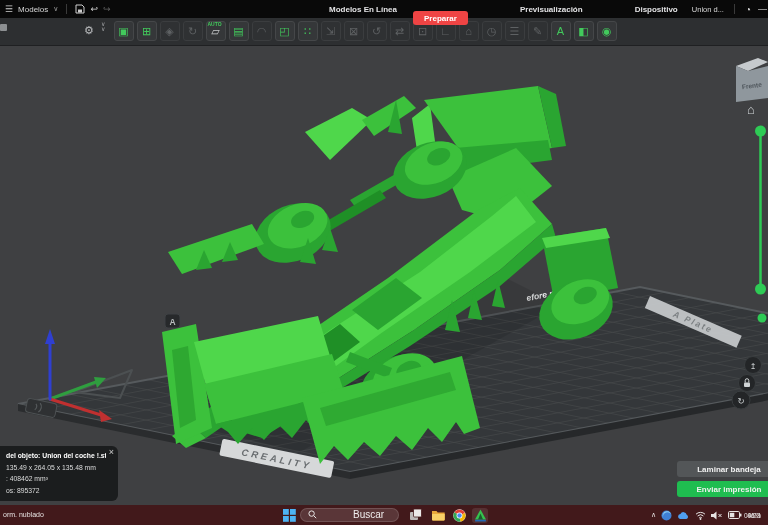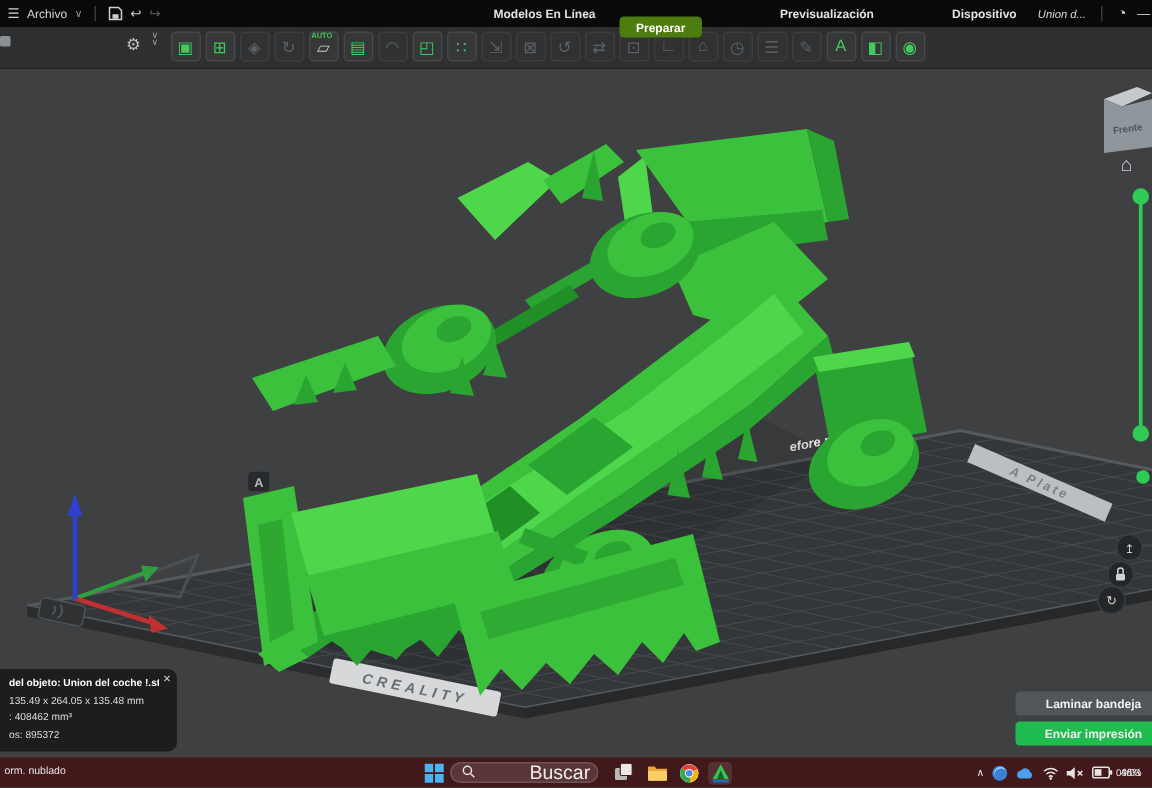--- a/index.html
+++ b/index.html
@@ -8,23 +8,23 @@
 
   
   #titlebar{position:absolute;top:0;left:0;width:768px;height:18px;background:#090909;z-index:50;
             display:flex;align-items:center;color:#d6d6d6;}
   .tb-left{display:flex;align-items:center;gap:5px;padding-left:5px;font-size:8px;}
   .tb-glyph{font-size:9px;color:#cfcfcf;}
   .tb-glyph.dim{color:#5f5f5f;}
   .tb-divider{width:1px;height:10px;background:#3a3a3a;margin:0 3px;}
   #tb-tabs{position:absolute;left:293px;top:0;height:18px;display:flex;align-items:center;gap:16px;}
   .tab{font-size:8px;font-weight:bold;color:#e3e3e5;white-space:nowrap;padding-left:36px;}
-  .tab.active{background:#4d7c0f;color:#fff;padding:2.5px 11px;border-radius:3px;margin-top:18px;}
+  .tab.active{background:#ef4444;color:#fff;padding:2.5px 11px;border-radius:3px;margin-top:18px;}
   .tb-right{position:absolute;right:0;top:0;height:18px;display:flex;align-items:center;gap:7px;padding-right:1px;}
-  .doc-label{font-size:7.5px;color:#d9d9d9;white-space:nowrap;font-style:italic;}
+  .doc-label{font-size:7.5px;color:#d9d9d9;white-space:nowrap;}
 
   
   #toolbar{position:absolute;top:18px;left:0;width:768px;height:27px;background:#2d2f31;
            border-bottom:1px solid #1f2022;z-index:40;}
   #panel-chip{position:absolute;left:0;top:6px;width:7px;height:7px;background:#8d9092;border-radius:1px;}
   #toolbar-gear{position:absolute;left:84px;top:7px;font-size:11px;color:#b9bbbd;line-height:11px;}
   #toolbar-collapse{position:absolute;left:101px;top:4px;font-size:6px;color:#9fa1a3;line-height:5px;text-align:center;}
   #ticons{position:absolute;left:112px;top:3px;display:flex;}
   .ticon{width:20px;height:20px;margin:0 1.5px;background:#353739;border:1px solid #454749;border-radius:3px;
          display:flex;align-items:center;justify-content:center;font-size:11px;position:relative;
@@ -50,21 +50,21 @@
   #btn-slice{top:461px;background:#535658;}
   #btn-send{top:481px;background:#1fbd50;}
 
   
   #taskbar{position:absolute;left:0;top:505px;width:768px;height:20px;background:#42191b;z-index:60;}
   #weather{position:absolute;left:3px;top:6px;font-size:7px;color:#e7e3e2;}
   #start-btn{position:absolute;left:283px;top:3.5px;}
   #search-pill{position:absolute;left:300px;top:2.5px;width:99px;height:14.5px;border-radius:8px;
                background:rgba(255,255,255,0.13);border:1px solid rgba(255,255,255,0.14);
                display:flex;align-items:center;gap:4px;padding-left:7px;box-sizing:border-box;}
-  #search-pill span{font-size:13px;color:#efecec;padding-left:32px;}
+  #search-pill span{font-size:10px;color:#efecec;padding-left:32px;}
   .tk-icon{position:absolute;top:3px;width:14px;height:14px;display:flex;align-items:center;justify-content:center;}
   #creality-task{background:rgba(255,255,255,0.10);border-radius:3px;top:2.5px;width:16px;height:15px;}
   #tray{position:absolute;left:651px;top:0;height:20px;display:flex;align-items:center;gap:5px;}
   .tray-glyph{font-size:7px;color:#e4e0df;}
   #battery-pct{font-size:7px;color:#e8e6e5;}
   #clock{position:absolute;left:744px;top:7px;font-size:6.5px;color:#e8e6e5;white-space:nowrap;}
 </style>
 </head>
 <body>
 
@@ -250,21 +250,21 @@
       <path d="M745.2,382.5 v-2 a1.8,1.8 0 0 1 3.6,0 v2" fill="none" stroke="#cfd3d5" stroke-width="1"></path>
     </g>
     <circle cx="741" cy="400" r="9" fill="#232527" stroke="#393d3f"></circle>
     <text x="741" y="403.5" text-anchor="middle" font-size="8.5" fill="#cfd3d5">↻</text>
   </g>
 </svg>
 
 <div id="titlebar">
   <div class="tb-left">
     <span class="tb-glyph">☰</span>
-    <span style="font-size:8px;color:#d6d6d6;">Archivo</span>
+    <span style="font-size:8px;color:#d6d6d6;">Modelos</span>
     <span class="tb-glyph" style="font-size:7px;color:#9a9a9a;">∨</span>
     <span class="tb-divider"></span>
     <svg width="10" height="10" viewBox="0 0 10 10">
       <path d="M1,1 h6 l2,2 v6 h-8 Z" fill="none" stroke="#cfcfcf" stroke-width="1"></path>
       <rect x="3" y="5.5" width="4" height="3" fill="#cfcfcf"></rect>
     </svg>
     <span class="tb-glyph">↩</span>
     <span class="tb-glyph dim">↪</span>
   </div>
   <div id="tb-tabs">

